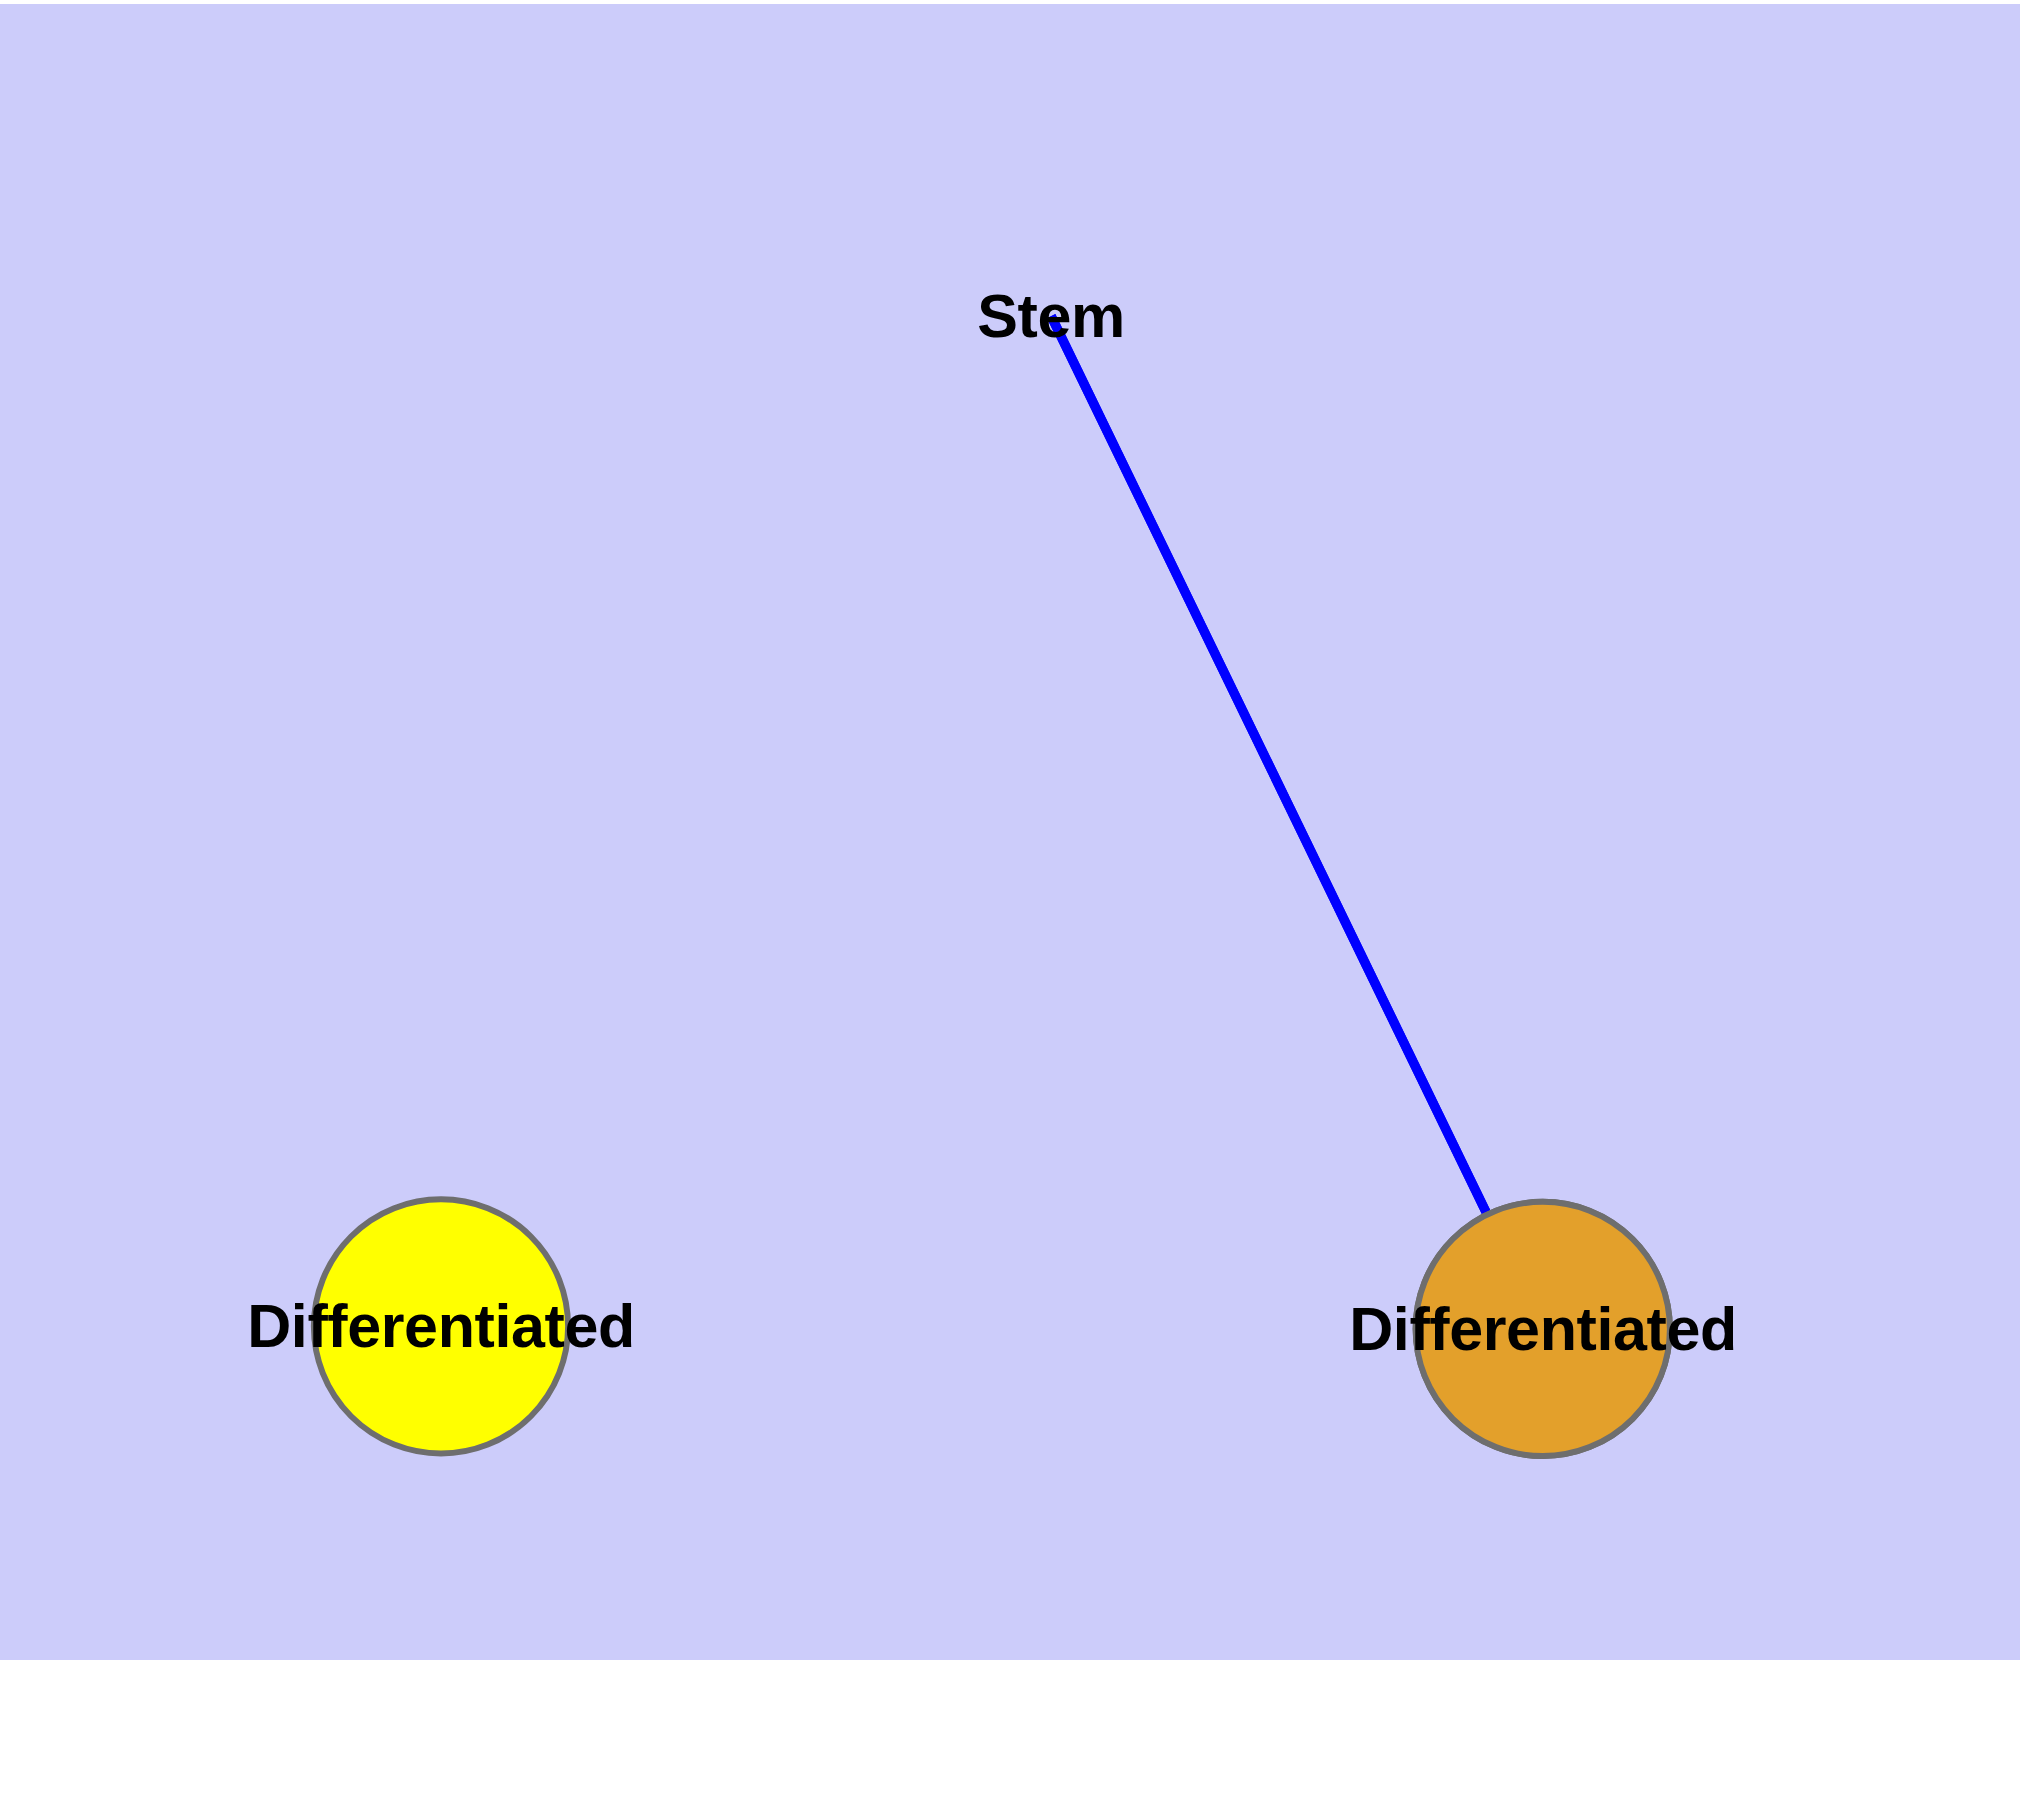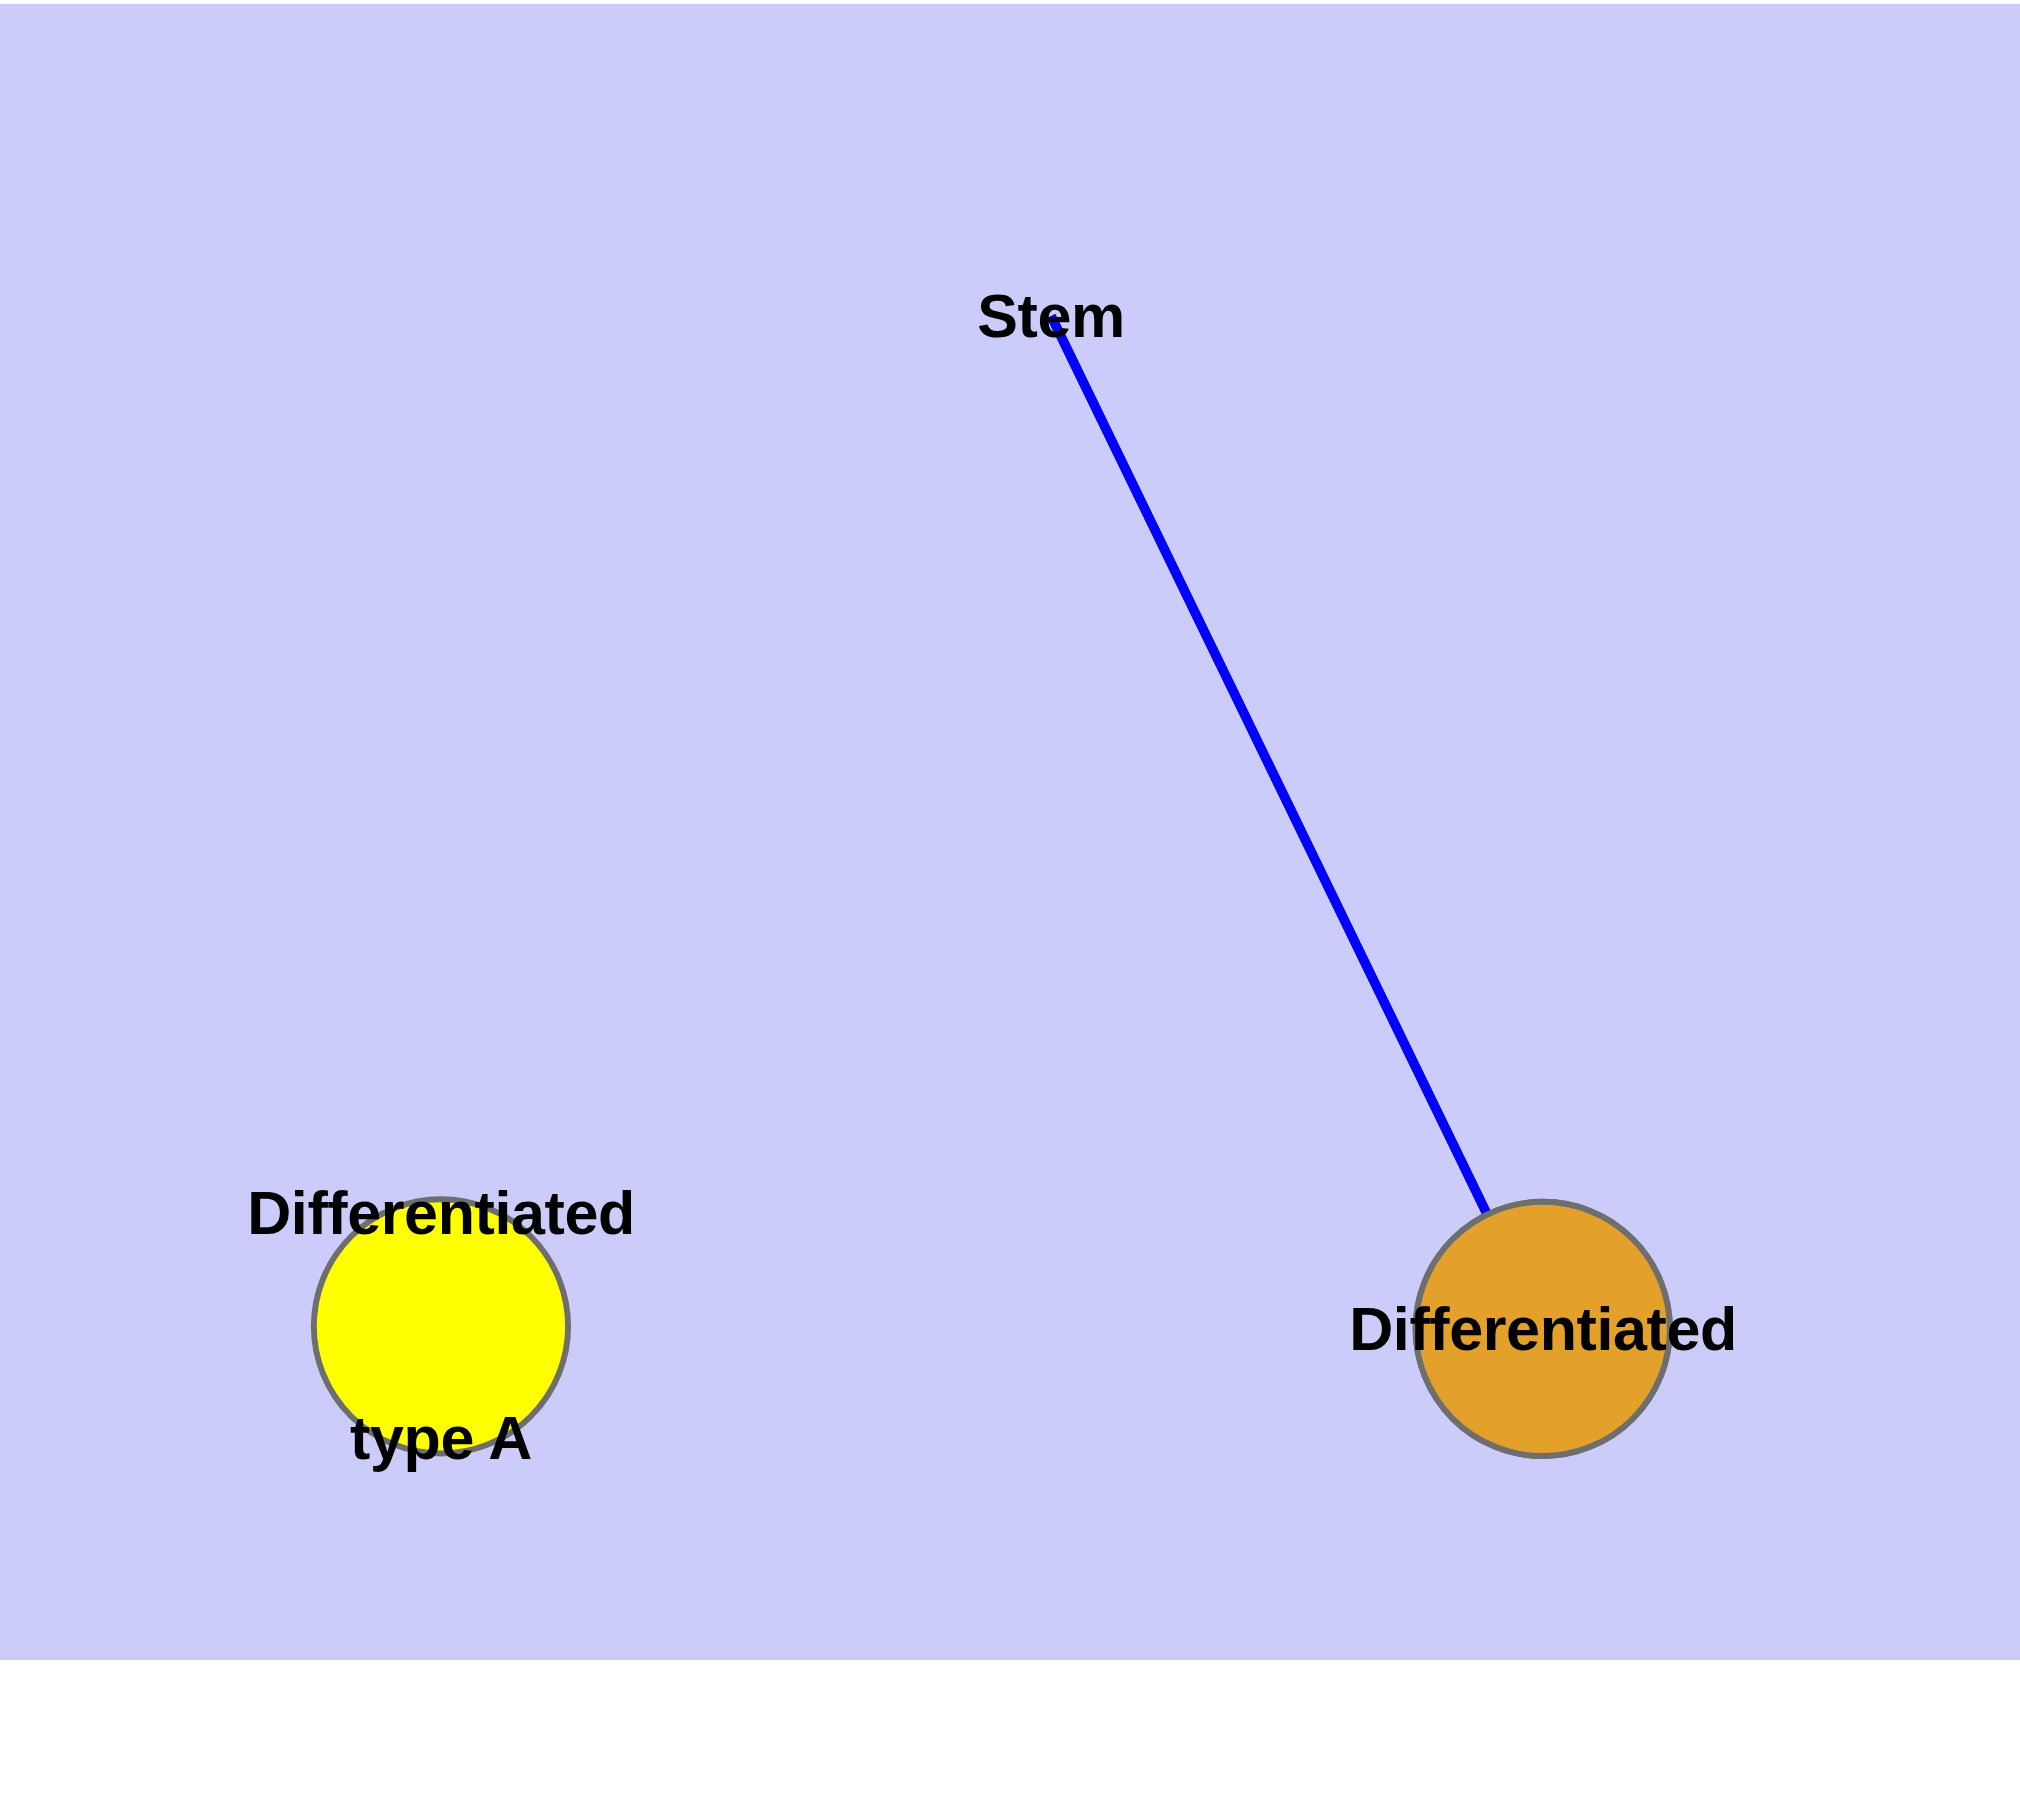--- a/index.html
+++ b/index.html
@@ -63,21 +63,20 @@
       <circle cx="1820" cy="1568" r="150" fill="#e3a02b" stroke="#6e6e6e" stroke-width="7"></circle>
     </g>
   </svg>
 
   <div class="node-label" style="left: 1051px; top: 316px; color: rgb(0, 0, 0);">
     <div>Stem</div>
   </div>
 
   <div class="node-label" style="left: 441px; top: 1326px; color: rgb(0, 0, 0);">
     <div>Differentiated</div>
-    <div>type A</div>
   </div>
 
   <div class="node-label" style="left: 1543px; top: 1329px; color: rgb(0, 0, 0);">
     <div>Differentiated</div>
   </div>
 
 </div>
 
 
 </body></html>

